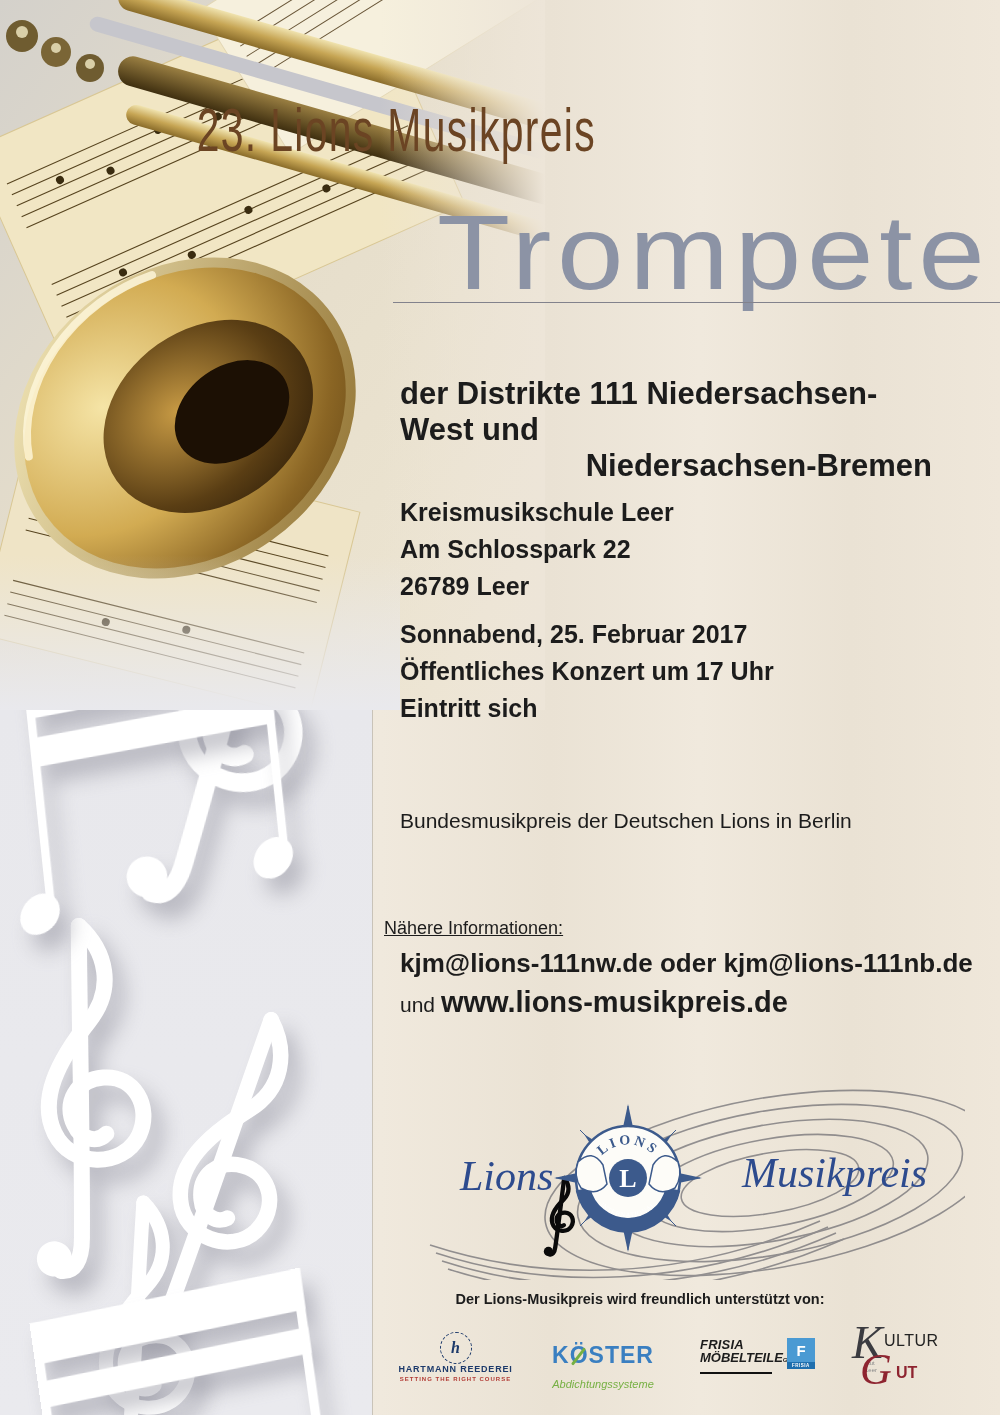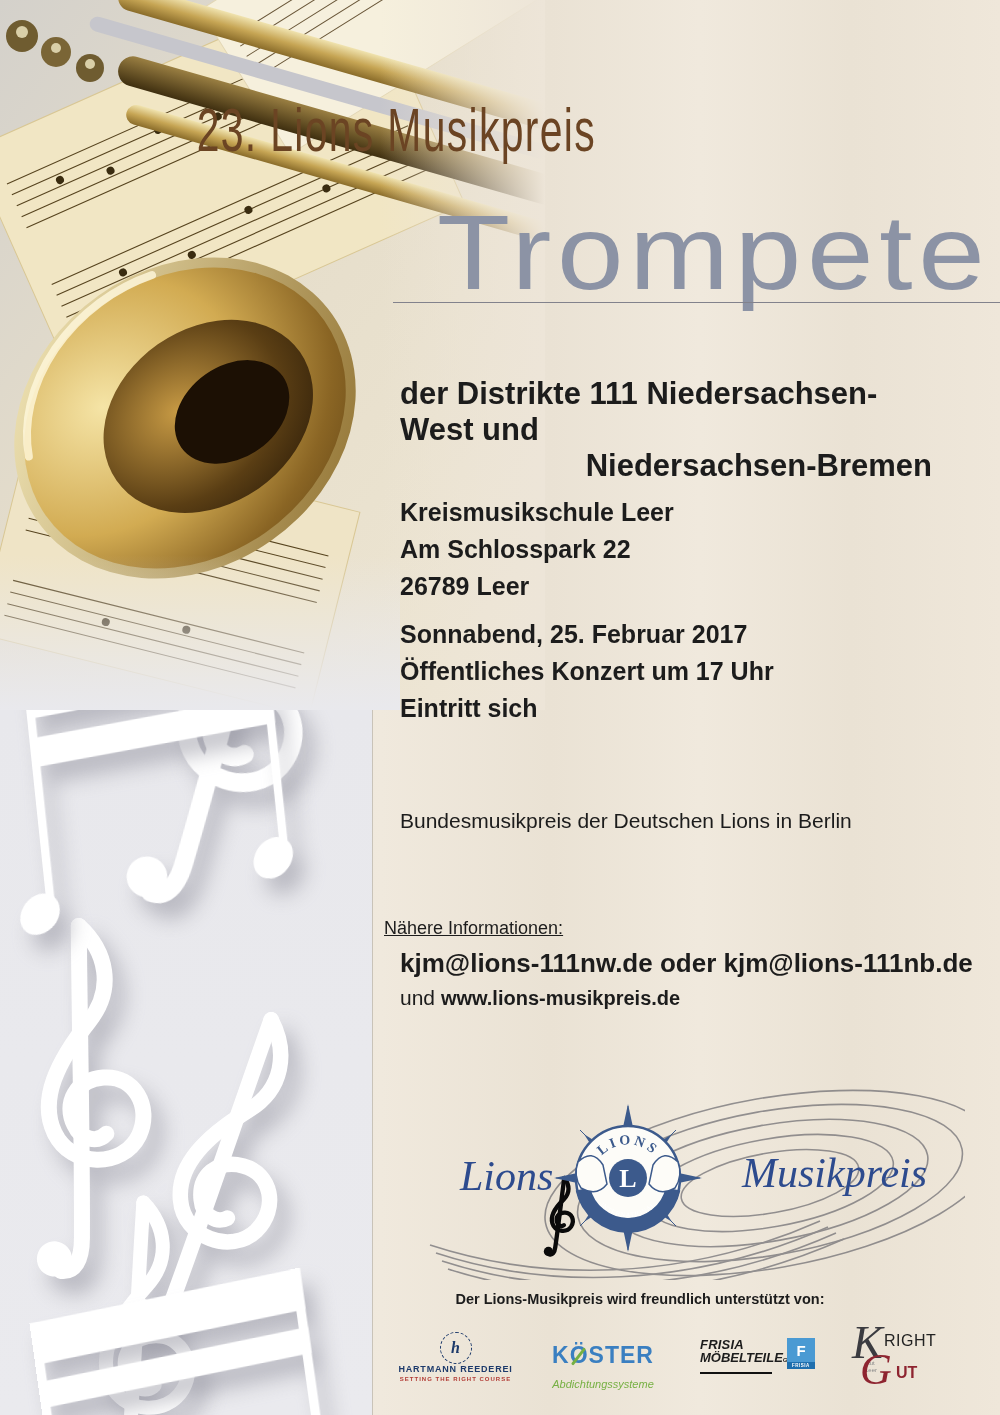--- a/index.html
+++ b/index.html
@@ -27,21 +27,21 @@
   
   .districts{left:400px;top:376px;width:538px;font-weight:bold;font-size:31px;line-height:36px;}
   .districts .l2{text-align:right;padding-right:6px;}
   .venue{left:400px;top:494px;font-weight:bold;font-size:25px;line-height:37px;}
   .event{left:400px;top:610px;font-weight:bold;font-size:25px;line-height:37px;margin-top:6px;}
   .prizes{left:400px;top:711px;font-size:21px;line-height:30px;}
   .qualif{left:400px;top:806px;font-size:21px;line-height:29px;}
   .contact-h{left:384px;top:918px;font-size:18px;text-decoration:underline;}
   .contact-m{left:400px;top:948px;font-size:26px;font-weight:bold;}
   .contact-w{left:400px;top:986px;font-size:21px;}
-  .contact-w b{font-size:20px;}
+  .contact-w b{font-size:29px;}
   
   .logoband{left:420px;top:1085px;width:545px;height:195px;}
   
   .footer-h{left:380px;top:1291px;width:520px;text-align:center;font-weight:bold;font-size:14.5px;}
   
   .sp{text-align:center;}
   .hartmann{left:398px;top:1332px;width:115px;}
   .h-circ{width:30px;height:30px;border:1.6px dashed #1d3a6b;border-radius:50%;margin:0 auto;
     display:flex;align-items:center;justify-content:center;
     font-family:"Liberation Serif",serif;font-style:italic;font-weight:bold;font-size:16px;color:#1d3a6b;}
@@ -337,20 +337,20 @@
     <div class="f-l2"><span>MÖBELTEILE</span><span class="f-gmbh">GmbH</span></div>
     <div class="f-rule"></div>
     <div class="f-badge">
       <span class="fl">F</span>
       <span class="fb">FRISIA</span>
     </div>
   </div>
 
   <div class="abs kultur">
     <span class="ku-k">K</span>
-    <span class="ku-ultur">RIGHT</span>
+    <span class="ku-ultur">ULTUR</span>
     <span class="ku-tut">tut</span>
     <span class="ku-leer">Leer</span>
     <span class="ku-g">G</span>
     <span class="ku-ut">UT</span>
   </div>
 
 </div>
 
 </body></html>

